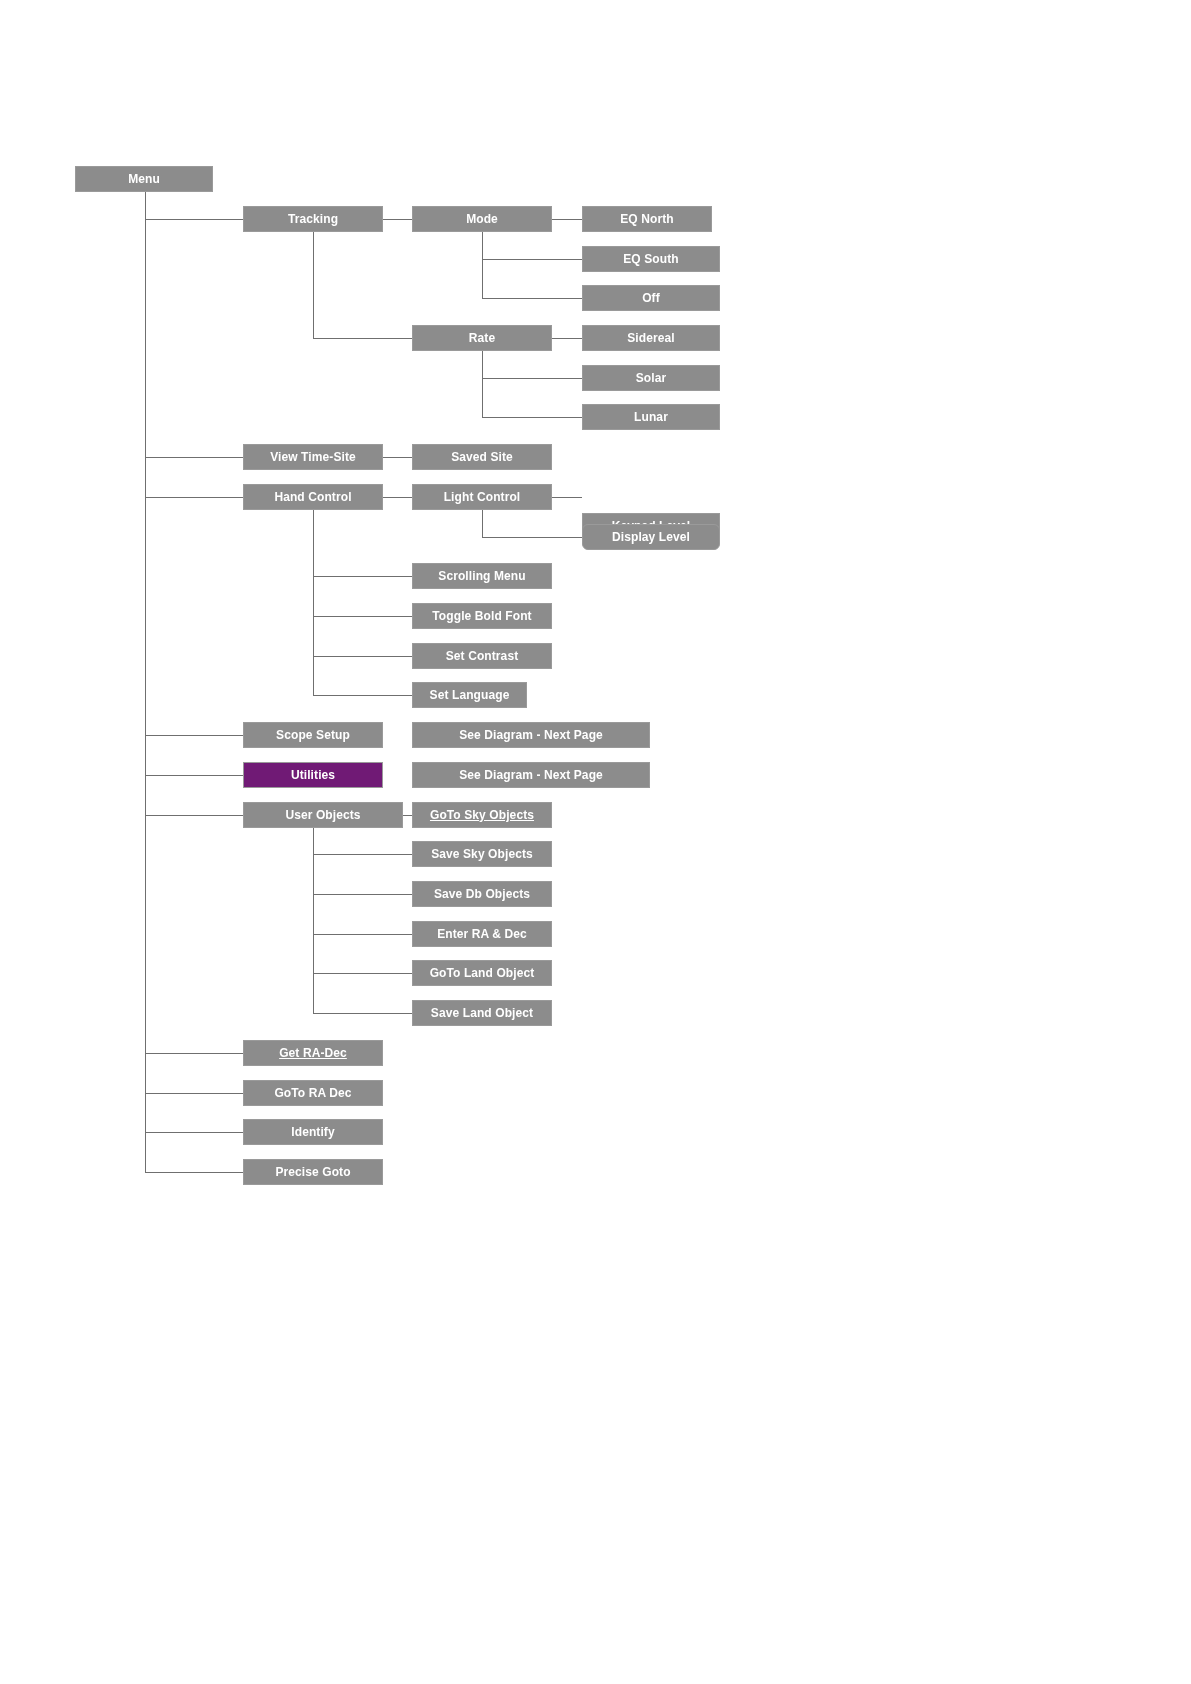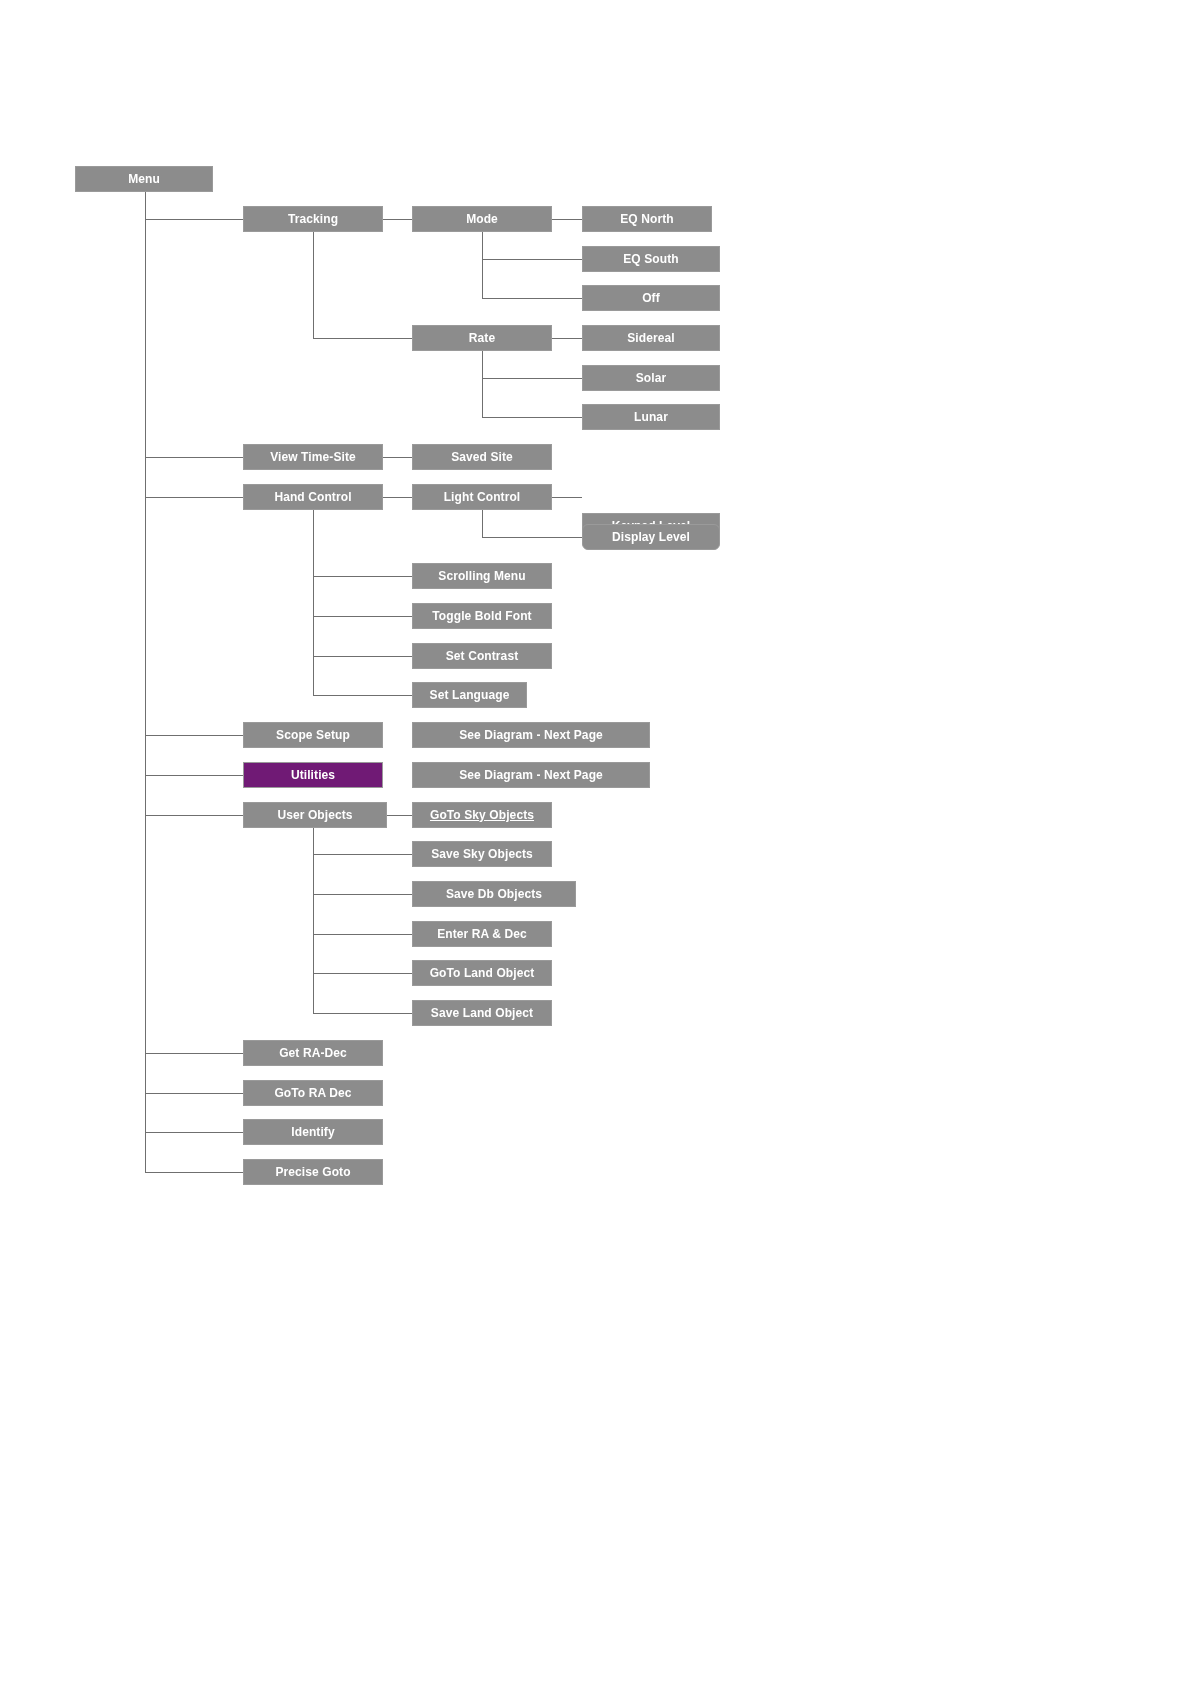--- a/index.html
+++ b/index.html
@@ -177,42 +177,42 @@
       </div>
       <div class="node" style="left: 412px; top: 722px; width: 238px; background: rgb(140, 140, 140); border-color: rgb(154, 154, 154); color: rgb(255, 255, 255);">
         <span>See Diagram - Next Page</span>
       </div>
       <div class="node" style="left: 243px; top: 762px; width: 140px; background: #701a75; border-color: rgb(154, 154, 154); color: rgb(255, 255, 255);">
         <span>Utilities</span>
       </div>
       <div class="node" style="left: 412px; top: 762px; width: 238px; background: rgb(140, 140, 140); border-color: rgb(154, 154, 154); color: rgb(255, 255, 255);">
         <span>See Diagram - Next Page</span>
       </div>
-      <div class="node" style="left: 243px; top: 802px; width: 144px; background: rgb(140, 140, 140); border-color: rgb(154, 154, 154); color: rgb(255, 255, 255); justify-content: center;">
+      <div class="node" style="left: 243px; top: 802px; width: 160px; background: rgb(140, 140, 140); border-color: rgb(154, 154, 154); color: rgb(255, 255, 255); justify-content: center;">
         <span>User Objects</span>
       </div>
       <div class="node" style="left: 412px; top: 802px; width: 140px; background: rgb(140, 140, 140); border-color: rgb(154, 154, 154); color: rgb(255, 255, 255); text-decoration: underline;">
         <span>GoTo Sky Objects</span>
       </div>
       <div class="node" style="left: 412px; top: 841px; width: 140px; background: rgb(140, 140, 140); border-color: rgb(154, 154, 154); color: rgb(255, 255, 255);">
         <span>Save Sky Objects</span>
       </div>
-      <div class="node" style="left: 412px; top: 881px; width: 164px; background: rgb(140, 140, 140); border-color: rgb(154, 154, 154); color: rgb(255, 255, 255);">
+      <div class="node" style="left: 412px; top: 881px; width: 140px; background: rgb(140, 140, 140); border-color: rgb(154, 154, 154); color: rgb(255, 255, 255);">
         <span>Save Db Objects</span>
       </div>
       <div class="node" style="left: 412px; top: 921px; width: 140px; background: rgb(140, 140, 140); border-color: rgb(154, 154, 154); color: rgb(255, 255, 255);">
         <span>Enter RA &amp; Dec</span>
       </div>
       <div class="node" style="left: 412px; top: 960px; width: 140px; background: rgb(140, 140, 140); border-color: rgb(154, 154, 154); color: rgb(255, 255, 255);">
         <span>GoTo Land Object</span>
       </div>
       <div class="node" style="left: 412px; top: 1000px; width: 140px; background: rgb(140, 140, 140); border-color: rgb(154, 154, 154); color: rgb(255, 255, 255);">
         <span>Save Land Object</span>
       </div>
-      <div class="node" style="left: 243px; top: 1040px; width: 140px; background: rgb(140, 140, 140); border-color: rgb(154, 154, 154); color: rgb(255, 255, 255);">
+      <div class="node" style="left: 243px; top: 1040px; width: 140px; background: rgb(140, 140, 140); border-color: rgb(154, 154, 154); color: rgb(255, 255, 255); text-decoration: underline;">
         <span>Get RA-Dec</span>
       </div>
       <div class="node" style="left: 243px; top: 1080px; width: 140px; background: rgb(140, 140, 140); border-color: rgb(154, 154, 154); color: rgb(255, 255, 255);">
         <span>GoTo RA Dec</span>
       </div>
       <div class="node" style="left: 243px; top: 1119px; width: 140px; background: rgb(140, 140, 140); border-color: rgb(154, 154, 154); color: rgb(255, 255, 255);">
         <span>Identify</span>
       </div>
       <div class="node" style="left: 243px; top: 1159px; width: 140px; background: rgb(140, 140, 140); border-color: rgb(154, 154, 154); color: rgb(255, 255, 255);">
         <span>Precise Goto</span>

